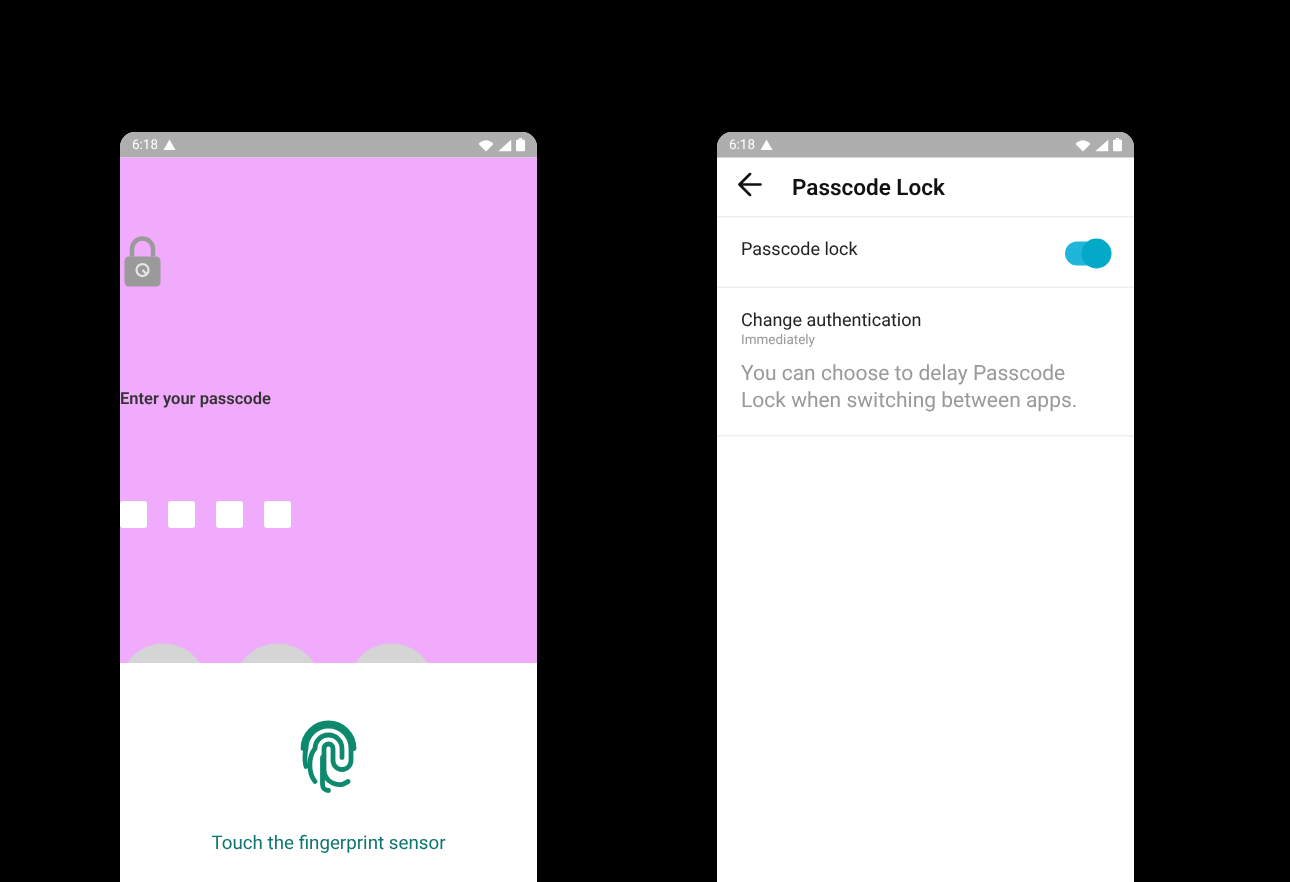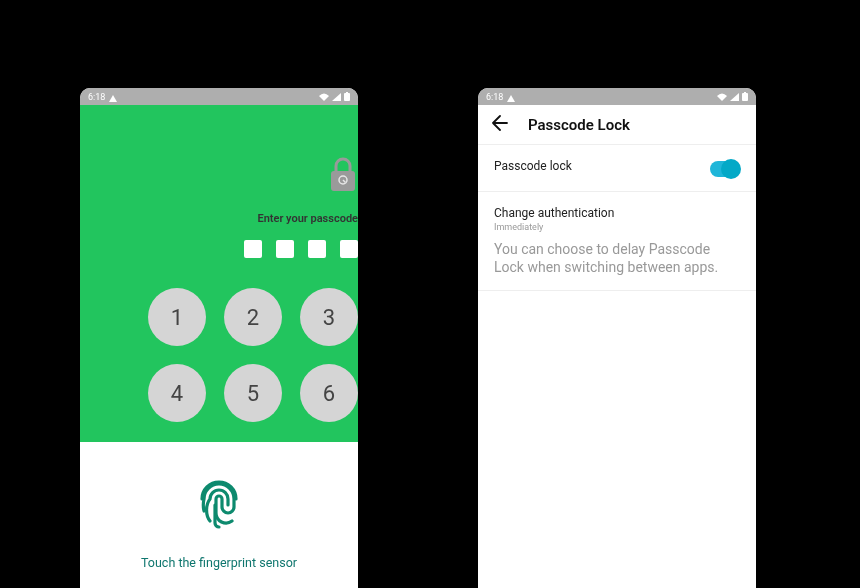--- a/index.html
+++ b/index.html
@@ -25,32 +25,33 @@
   .status-bar {
     height: 17px;
     background: #aeaeae;
     display: flex;
     align-items: center;
     justify-content: space-between;
     padding: 0 8px;
     font-size: 9px;
     color: #fff;
   }
-  .status-left { display: flex; align-items: flex-end; gap: 4px; }
+  .status-left { display: flex; align-items: center; gap: 4px; }
   .status-right { display: flex; align-items: center; gap: 3px; }
   .tri { width:0; height:0; border-left:4px solid transparent; border-right:4px solid transparent; border-bottom:7px solid #fff; }
 
   
   .lock-area {
-    background: #22c55e;
+    background: #f0abfc;
     height: 337px;
     display: flex;
     flex-direction: column;
-    align-items: flex-end;
+    align-items: flex-start;
     overflow: hidden;
+    gap: 47px;
   }
   .lock-icon-wrap { margin-top: 52px; }
   .passcode-prompt {
     margin-top: 15px;
     font-size: 11px;
     font-weight: 600;
     color: #333;
   }
   .passcode-boxes {
     display: flex;

